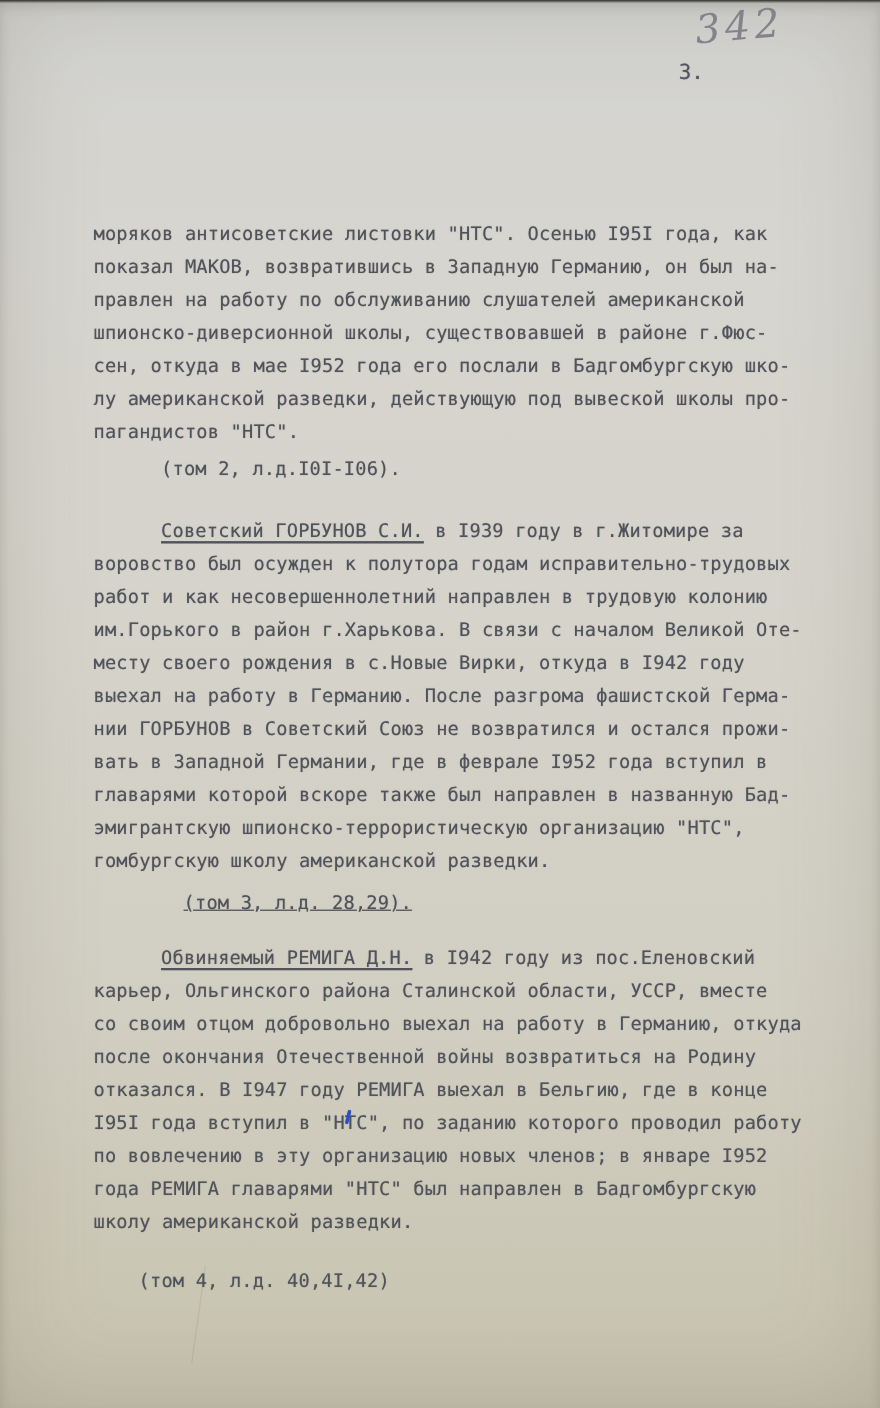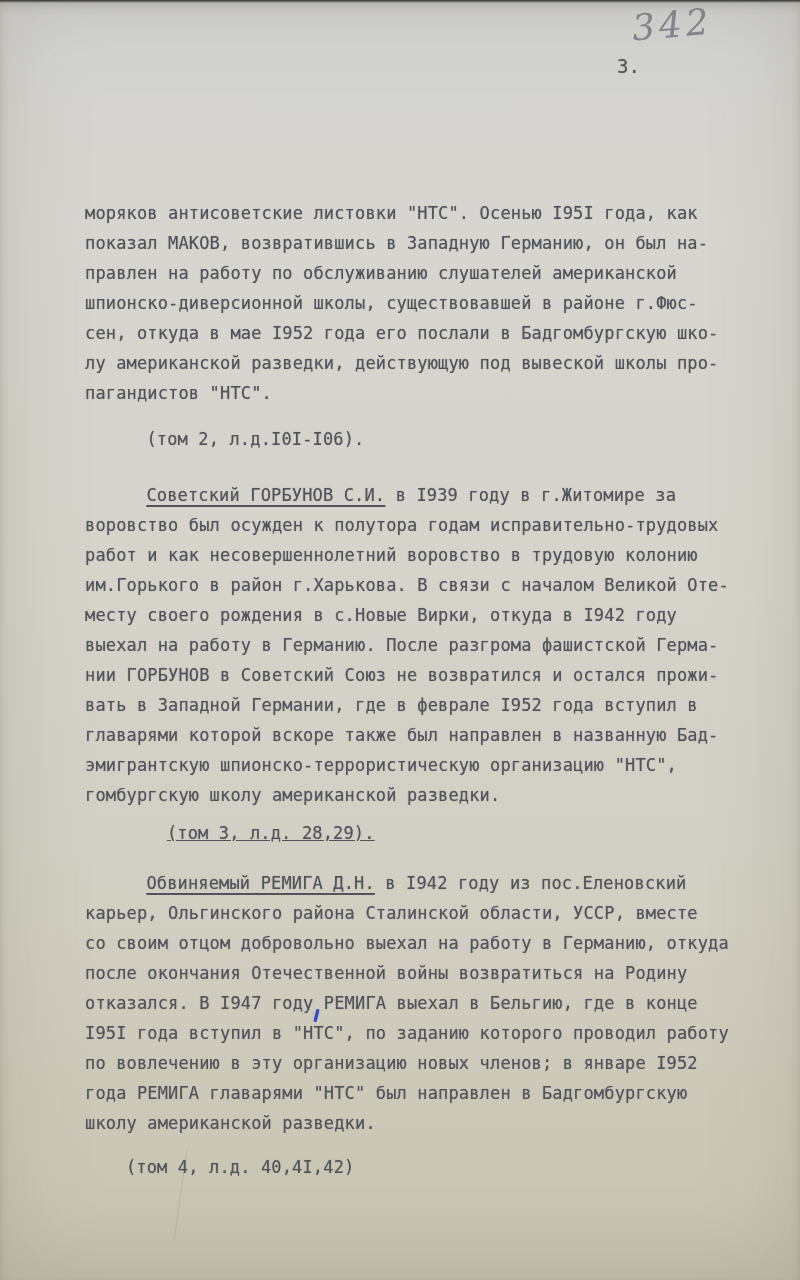--- a/index.html
+++ b/index.html
@@ -62,25 +62,25 @@
   }
   .line { white-space: pre; height: 30px; }
   .ind4 { padding-left: 4ch; }
   .ind6 { padding-left: 6ch; }
   .ind8 { padding-left: 8ch; text-decoration: underline; }
   .u {
     text-decoration: underline;
     text-underline-offset: 4px;
     text-decoration-thickness: 1.5px;
   }
-  .cite1 { margin-top: 16px; }
+  .cite1 { margin-top: 4px; }
   .para2 { margin-top: 26px; }
   .cite2 { margin-top: 8px; }
   .para3 { margin-top: 20px; }
-  .cite3 { margin-top: 14px; }
+  .cite3 { margin-top: 24px; }
   .pen-mark {
     position: absolute;
     left: 315px;
     top: 1009px;
     width: 3px;
     height: 13px;
     border-radius: 2px;
     background: #2e4ec6;
     transform: rotate(14deg);
     box-shadow: 0 0 1px rgba(46, 78, 198, 0.8);
@@ -116,21 +116,21 @@
       <div class="line">пагандистов "НТС".</div>
     </div>
 
     <div class="block cite1">
       <div class="line ind6">(том 2, л.д.I0I-I06).</div>
     </div>
 
     <div class="block para2">
       <div class="line ind6"><span class="u">Советский ГОРБУНОВ С.И.</span><span> в I939 году в г.Житомире за</span></div>
       <div class="line">воровство был осужден к полутора годам исправительно-трудовых</div>
-      <div class="line">работ и как несовершеннолетний воровство в трудовую колонию</div>
+      <div class="line">работ и как несовершеннолетний направлен в трудовую колонию</div>
       <div class="line">им.Горького в район г.Харькова. В связи с началом Великой Оте-</div>
       <div class="line">месту своего рождения в с.Новые Вирки, откуда в I942 году</div>
       <div class="line">выехал на работу в Германию. После разгрома фашистской Герма-</div>
       <div class="line">нии ГОРБУНОВ в Советский Союз не возвратился и остался прожи-</div>
       <div class="line">вать в Западной Германии, где в феврале I952 года вступил в</div>
       <div class="line">главарями которой вскоре также был направлен в названную Бад-</div>
       <div class="line">эмигрантскую шпионско-террористическую организацию "НТС",</div>
       <div class="line">гомбургскую школу американской разведки.</div>
     </div>
 

